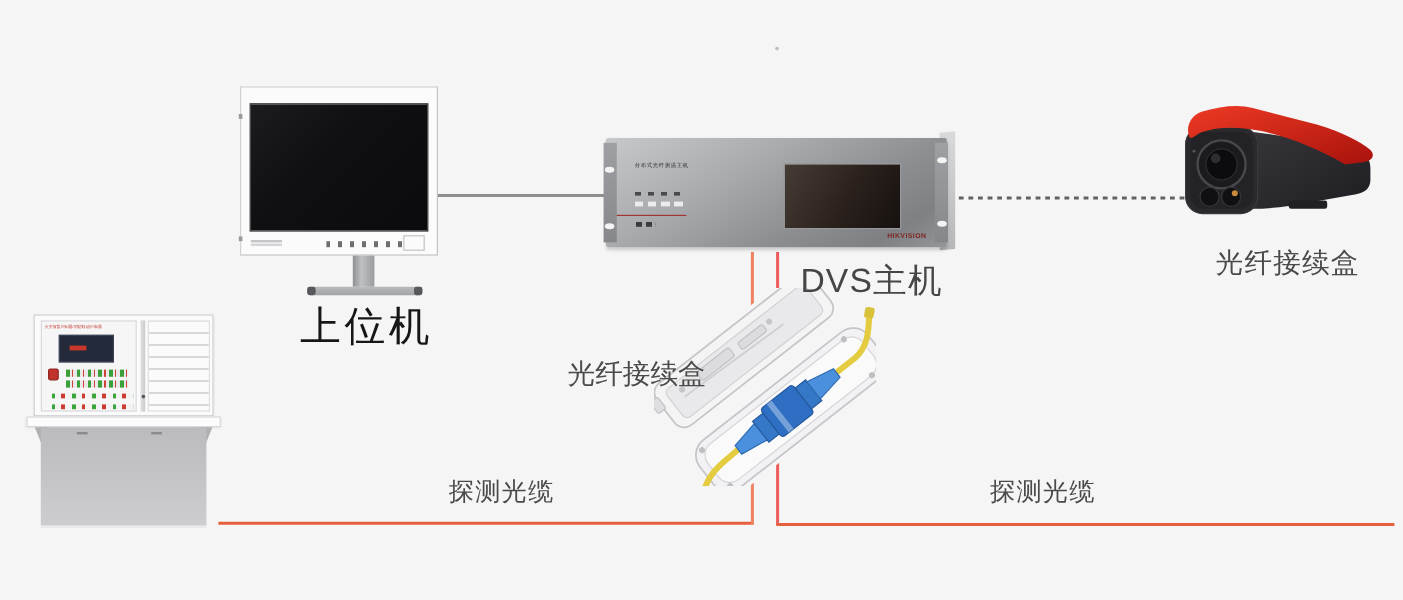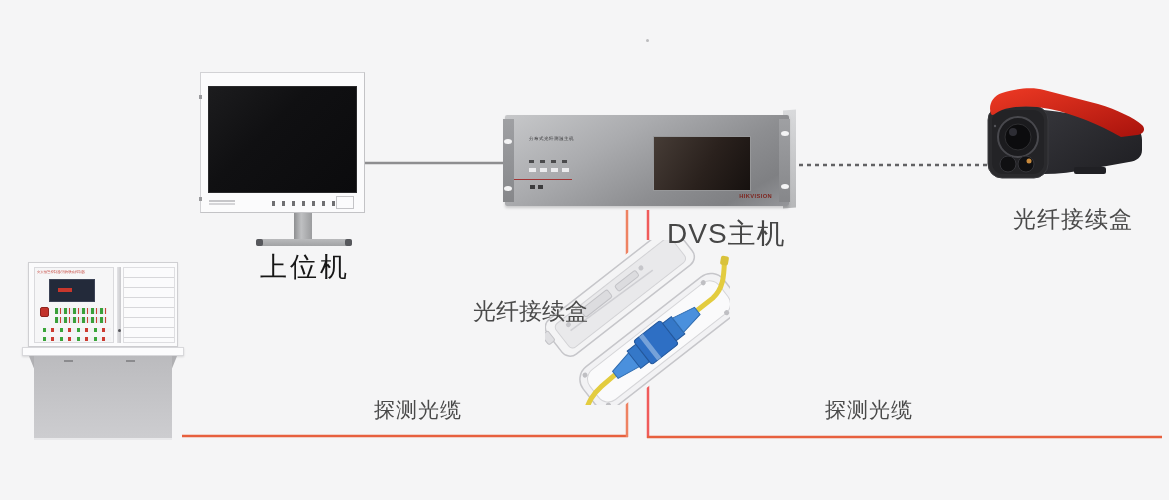--- a/index.html
+++ b/index.html
@@ -10,21 +10,21 @@
   }
   .abs { position:absolute; }
 
   
   #wires { position:absolute; left:0; top:0; width:1169px; height:500px; }
 
   
   .lbl { position:absolute; color:#4a4a4a; font-weight:normal; white-space:nowrap; }
   .lbl-host   { left:250px; top:249px; width:110px; text-align:center;
                 font-family:"Liberation Serif", serif; font-weight:normal;
-                font-size:27px; color:#161616; letter-spacing:3px; }
+                font-size:34px; color:#161616; letter-spacing:3px; }
   .lbl-dvs    { left:667px; top:215px; font-size:28px; letter-spacing:1px; color:#464646; }
   .lbl-splice { left:450px; top:296px; width:116px; text-align:right; font-size:23px;margin-left:22px; }
   .lbl-cam    { left:1013px; top:204px; width:118px; text-align:center; font-size:23px; letter-spacing:1px; }
   .lbl-cable  { width:100px; text-align:right; top:396px; font-size:21px; letter-spacing:1px;margin-left:40px; }
   .lbl-cable.left  { left:322px; }
   .lbl-cable.right { left:773px; }
 
   
   .cabinet { left:28px; top:262px; width:150px; height:178px; }
   .cab-top { left:0; top:0; width:150px; height:85px; background:#fbfbfc;

